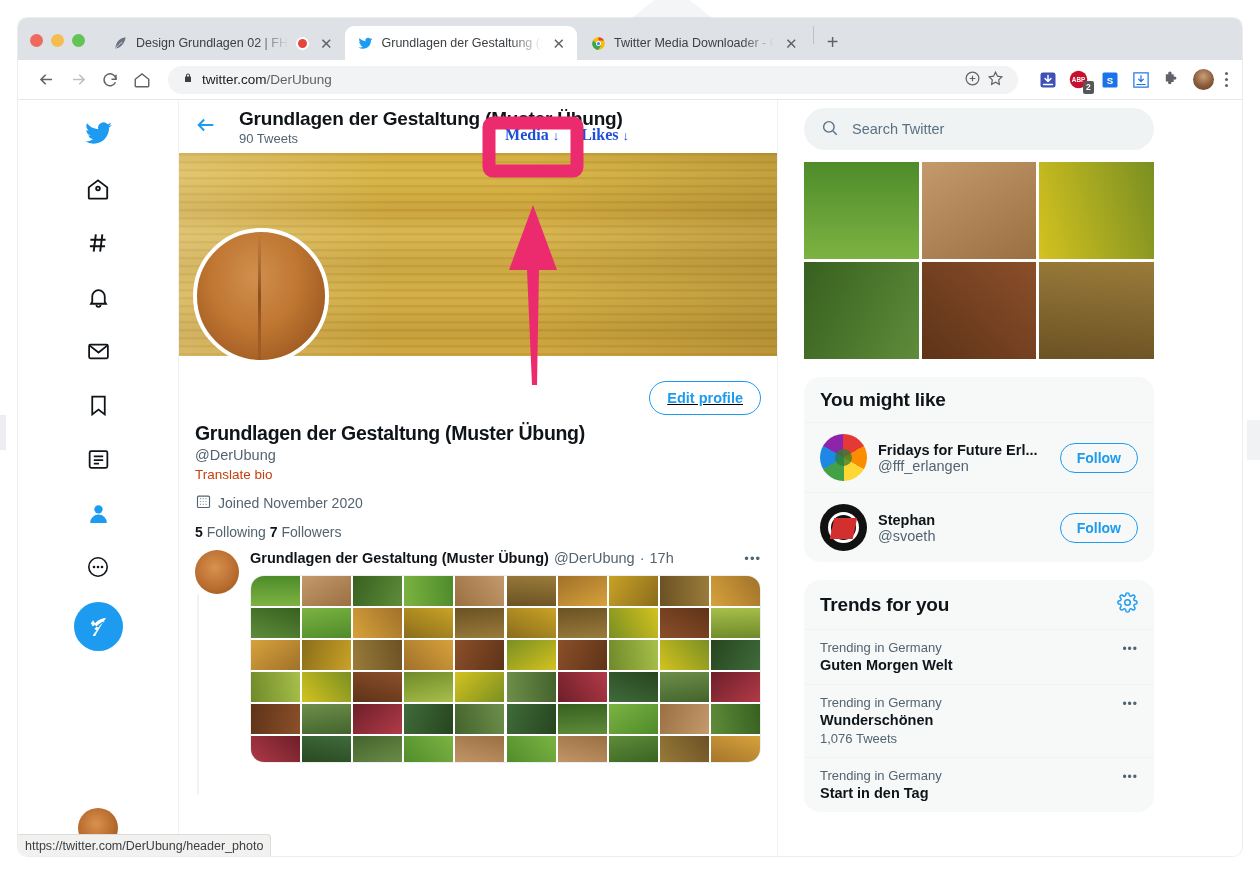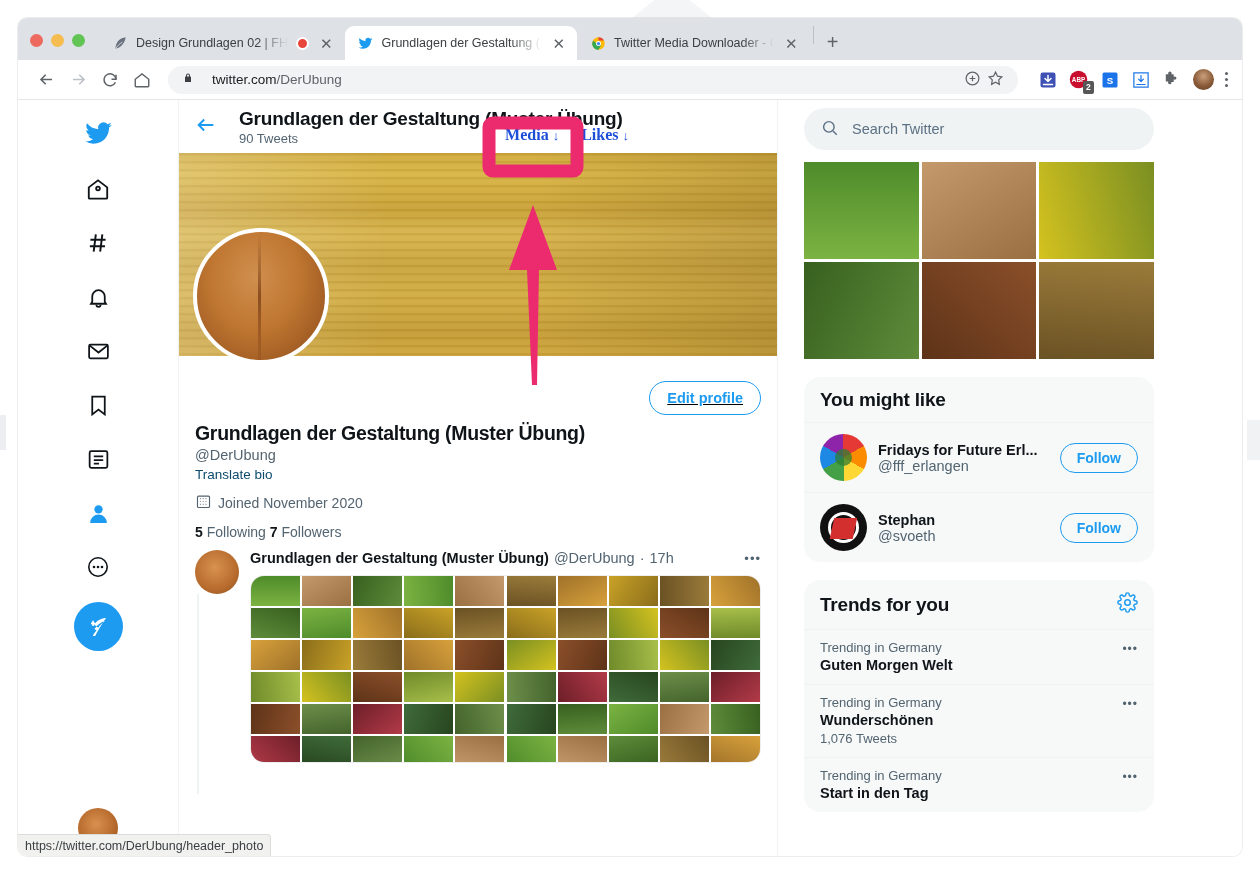--- a/index.html
+++ b/index.html
@@ -68,21 +68,21 @@
 
   
   .toolbar {
     height: 40px; background: #fff; display: flex; align-items: center;
     padding: 0 14px; gap: 4px; border-bottom: 1px solid #e4e6e9;
   }
   .nav-btn { width: 28px; height: 28px; display: flex; align-items: center; justify-content: center; color: #5f6368; }
   .nav-btn.disabled { color: #bdc1c6; }
   .omnibox {
     flex: 1; height: 28px; background: #f1f3f4; border-radius: 14px;
-    display: flex; align-items: center; gap: 18px; padding: 0 14px; margin: 0 8px;
+    display: flex; align-items: center; gap: 8px; padding: 0 14px; margin: 0 8px;
     font-size: 13.5px;
   }
   .omni-url { color: #202124; }
   .omni-url .dim { color: #5f6368; }
   .omni-right { display: flex; align-items: center; gap: 6px; margin-left: auto; }
   .tb-icons { display: flex; align-items: center; gap: 11px; padding-left: 8px; }
   .ext-ico { width: 20px; height: 20px; display: flex; align-items: center; justify-content: center; position: relative; }
   .badge {
     position: absolute; right: -5px; bottom: -4px; background: #575757; color: #fff;
     font-size: 8.5px; line-height: 1; padding: 2px 3px; border-radius: 2px; font-weight: bold;
@@ -148,21 +148,21 @@
   .prof-body { padding: 10px 16px 0 16px; position: relative; }
   .edit-row { height: 56px; display: flex; justify-content: flex-end; align-items: center; padding-top: 8px; text-decoration: underline; }
   .btn-outline {
     border: 1px solid #1d9bf0; color: #1d9bf0; background: #fff;
     border-radius: 20px; padding: 8px 17px; font-size: 14.5px; font-weight: bold;
   }
   .disp-name { font-size: 19.5px; font-weight: bold; color: #0f1419; letter-spacing: -0.3px; }
   .handle { font-size: 14.5px; color: #536471; margin-top: 2px; }
   .bio { font-size: 14.5px; color: #0f1419; margin-top: 12px; }
   .bio .leaf { color: #d5213f; }
-  .translate { font-size: 13.5px; color: #0c4a6e; margin-top: 4px; }
+  .translate { font-size: 13.5px; color: #c2410c; margin-top: 4px; }
   .joined { font-size: 14px; color: #536471; margin-top: 11px; display: flex; align-items: center; gap: 6px; }
   .follow-row { font-size: 14px; color: #536471; margin-top: 11px; display: flex; gap: 4px; }
   .follow-row b { color: #0f1419; }
 
   .tabs { display: flex; margin-top: 15px; border-bottom: 1px solid #eff3f4; }
   .tab-item { flex: 1; text-align: center; padding: 14px 0 13px 0; font-size: 14.5px; color: #536471; font-weight: bold; position: relative; }
   .tab-item.sel { color: #1d9bf0; }
   .tab-item.sel::after { content:""; position:absolute; left:50%; transform:translateX(-50%); bottom:-1px; width: 58%; height: 4px; border-radius: 2px; background:#1d9bf0; }
 
   .tweet { display: flex; gap: 11px; padding: 10px 16px 0 16px; }

